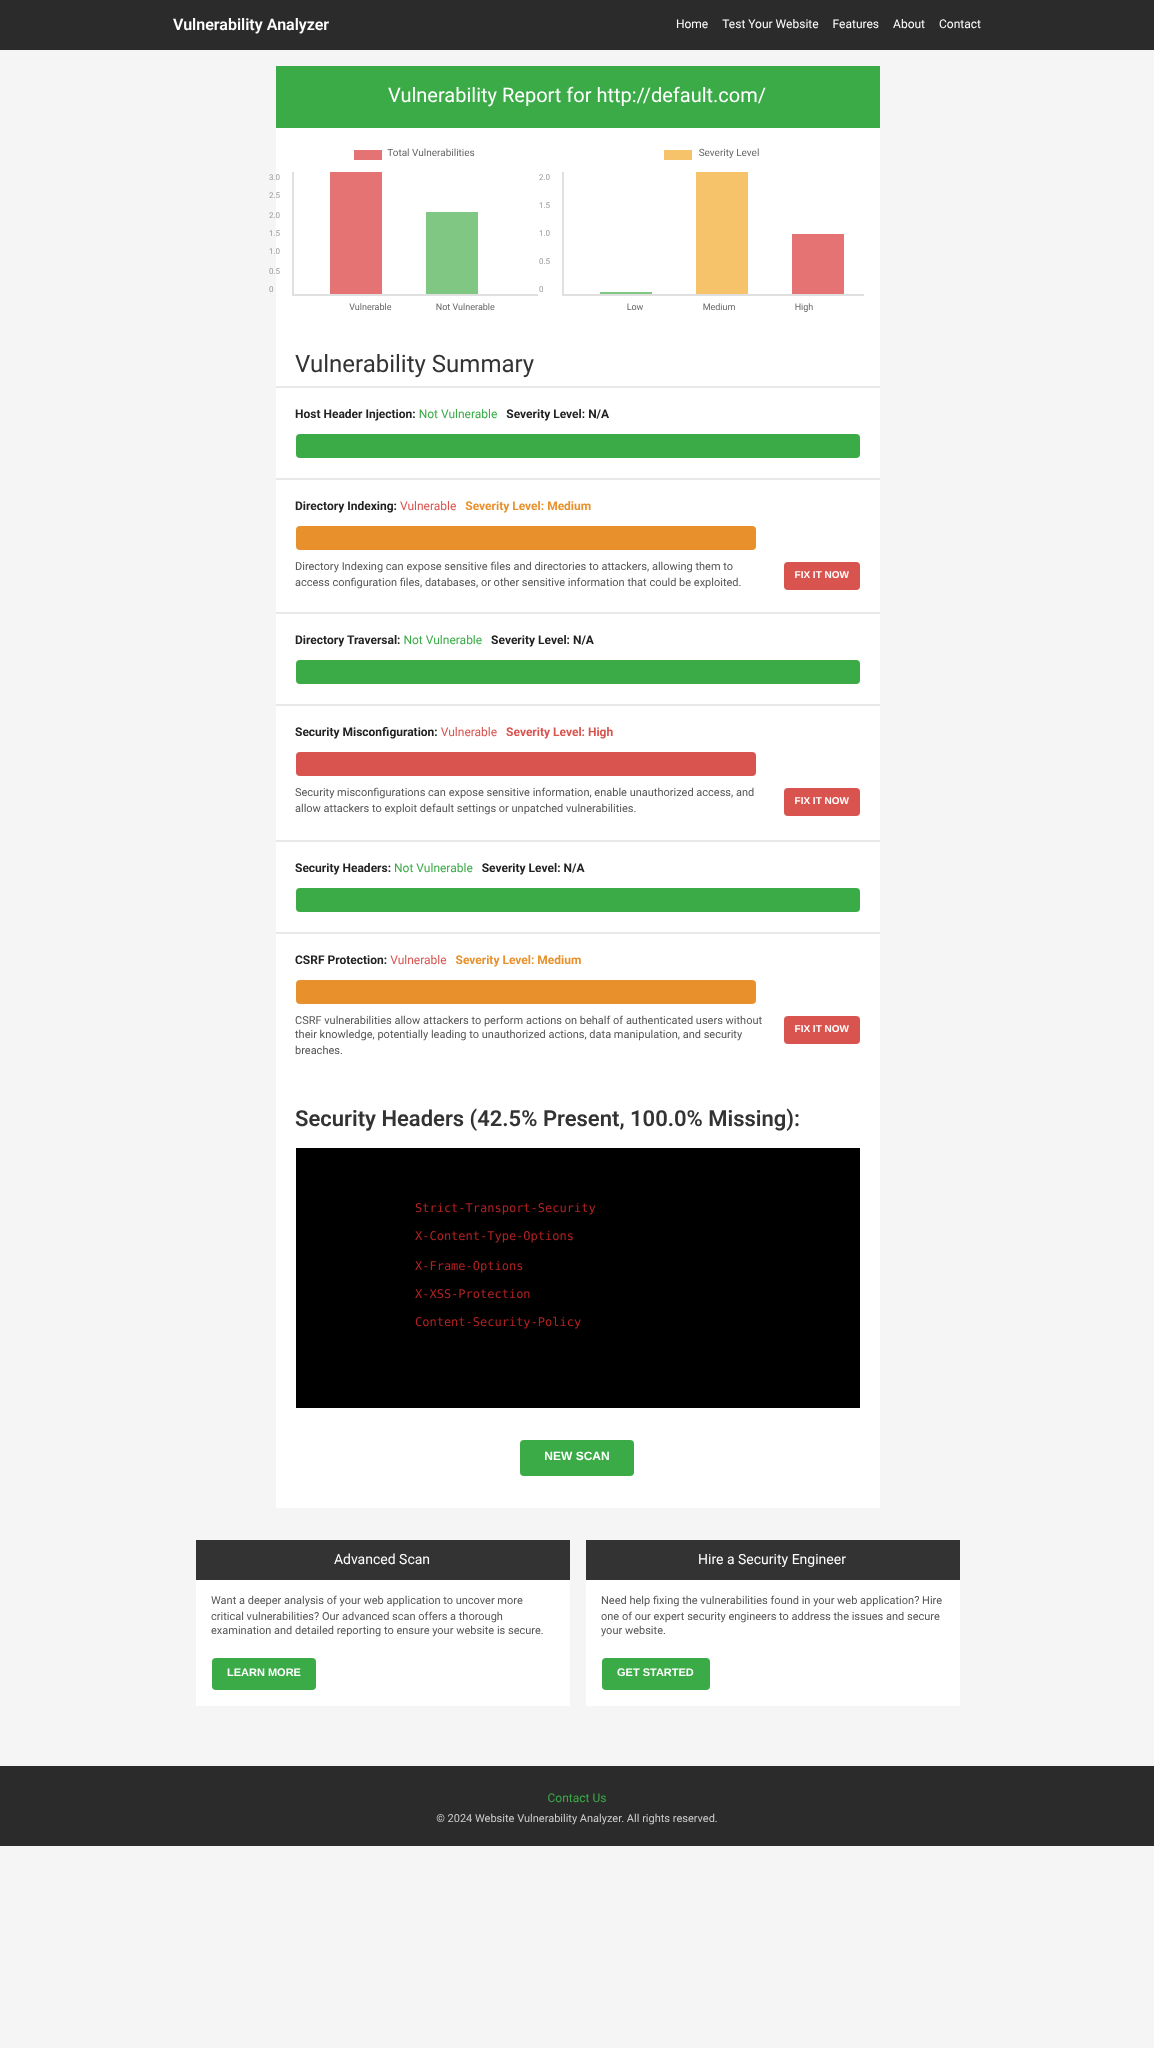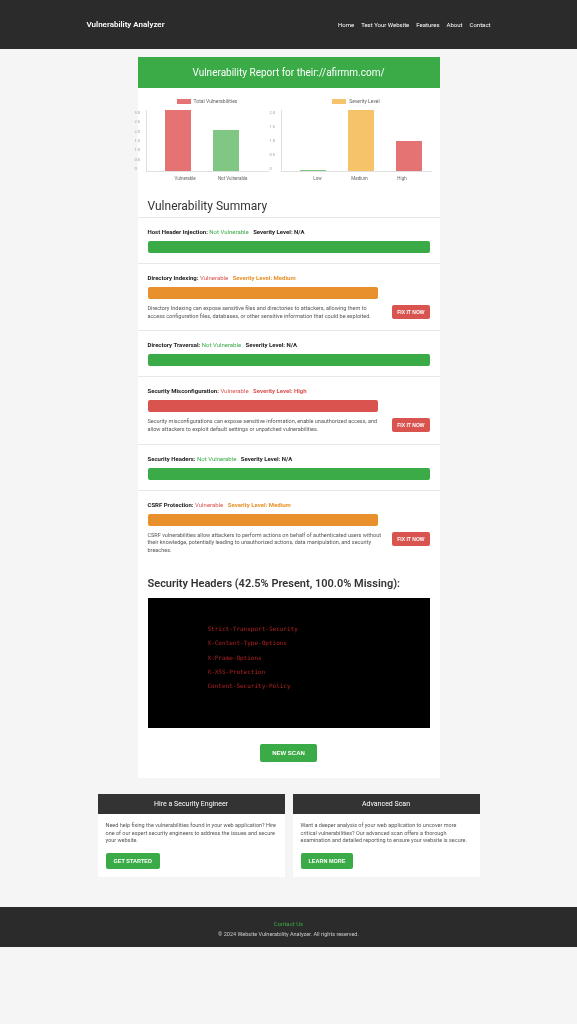--- a/index.html
+++ b/index.html
@@ -1,17 +1,17 @@
 <!DOCTYPE html>
 <html><head>
 <meta charset="utf-8">
 <style>
 *{box-sizing:border-box;margin:0;padding:0}
 body{font-family:-apple-system,BlinkMacSystemFont,"Segoe UI",Roboto,Arial,sans-serif;background:#f5f5f5;color:#333;font-size:10px}
-.navbar{background:#2b2b2b;padding:20px 0}
+.navbar{background:#2b2b2b;padding:8px 0}
 .nav-inner{max-width:420px;margin:0 auto;display:flex;justify-content:space-between;align-items:center;padding:0 8px}
 .brand{color:#fff;font-weight:600;font-size:8px}
 .nav-links{display:flex;gap:7px}
 .nav-links a{color:#fff;text-decoration:none;font-size:6px}
 .main-card{max-width:302px;margin:8px auto 0;background:#fff}
 .report-header{background:#3aab47;color:#fff;text-align:center;padding:10px 0;font-size:10px}
 .charts{display:flex;padding:10px 8px 12px;gap:12px}
 .chart{flex:1;position:relative}
 .chart-legend{text-align:center;font-size:5px;color:#666;margin-bottom:6px;display:flex;justify-content:center;align-items:center;gap:3px}
 .leg-sw{width:14px;height:5px;display:inline-block}
@@ -62,21 +62,21 @@
       <a href="#">Home</a>
       <a href="#">Test Your Website</a>
       <a href="#">Features</a>
       <a href="#">About</a>
       <a href="#">Contact</a>
     </div>
   </div>
 </div>
 
 <div class="main-card">
-  <div class="report-header">Vulnerability Report for their://afirmm.com/</div>
+  <div class="report-header">Vulnerability Report for http://default.com/</div>
 
   <div class="charts">
     <div class="chart">
       <div class="chart-legend">
           <span class="leg-sw" style="background:#e57373"></span>
           <span>Total Vulnerabilities</span>
         </div>
       <div class="chart-area">
         <div class="y-ticks">
           <span>3.0</span>
@@ -175,27 +175,27 @@
     <div>Content-Security-Policy</div>
   </div>
 
   <div class="new-scan-wrap">
     <button class="new-scan">NEW SCAN</button>
   </div>
 </div>
 
 <div class="promos">
   <div class="promo">
+    <div class="promo-head">Advanced Scan</div>
+    <div class="promo-body">Want a deeper analysis of your web application to uncover more critical vulnerabilities? Our advanced scan offers a thorough examination and detailed reporting to ensure your website is secure.</div>
+    <button class="promo-btn">LEARN MORE</button>
+  </div>
+  <div class="promo">
     <div class="promo-head">Hire a Security Engineer</div>
     <div class="promo-body">Need help fixing the vulnerabilities found in your web application? Hire one of our expert security engineers to address the issues and secure your website.</div>
     <button class="promo-btn">GET STARTED</button>
   </div>
-  <div class="promo">
-    <div class="promo-head">Advanced Scan</div>
-    <div class="promo-body">Want a deeper analysis of your web application to uncover more critical vulnerabilities? Our advanced scan offers a thorough examination and detailed reporting to ensure your website is secure.</div>
-    <button class="promo-btn">LEARN MORE</button>
-  </div>
 </div>
 
 <div class="footer">
   <a href="#">Contact Us</a>
   <p>© 2024 Website Vulnerability Analyzer. All rights reserved.</p>
 </div>
 
 </body></html>

